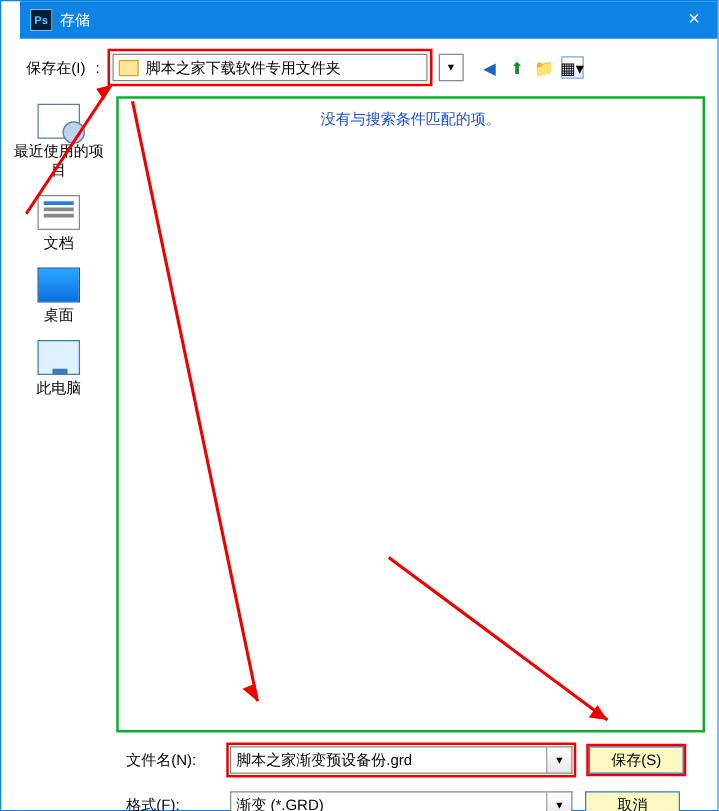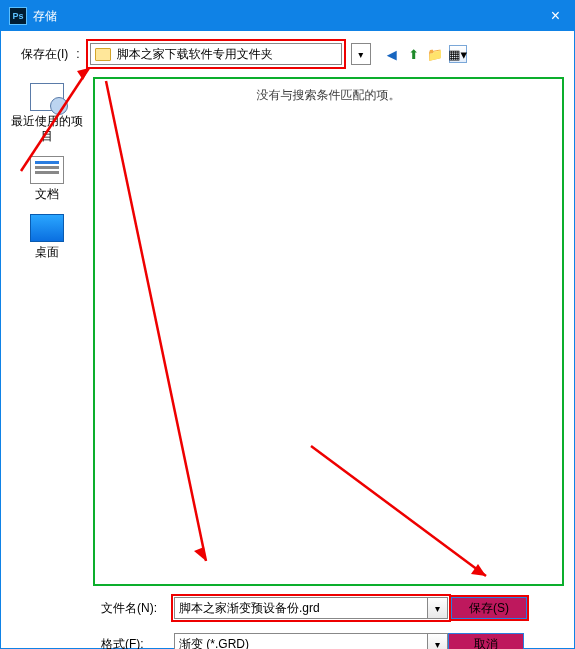--- a/index.html
+++ b/index.html
@@ -1,18 +1,18 @@
 <!DOCTYPE html>
 <html><head>
 <meta charset="utf-8">
 <style>
   * { box-sizing: border-box; margin: 0; padding: 0; }
   body { font-family: "Microsoft YaHei", SimSun, sans-serif; font-size: 12px; background: #fff; }
   .window { width: 575px; height: 649px; background: #fff; position: relative; border: 1px solid #0f82e6; }
-  .titlebar { height: 30px; background: #0f82e6; color: #fff; display: flex; align-items: center; padding: 0 8px; }
+  .titlebar { height: 30px; background: #0f82e6; color: #fff; display: flex; align-items: center; padding: 0 8px; margin-left: 15px; }
   .titlebar .ps-icon { width: 18px; height: 18px; background: #001d33; border: 1px solid #5bc0ff; display: flex; align-items: center; justify-content: center; font-size: 9px; font-weight: bold; color: #5bc0ff; margin-right: 6px; }
   .titlebar .title { flex: 1; font-size: 12px; }
   .titlebar .close { font-size: 16px; cursor: pointer; padding: 0 6px; }
   .toprow { display: flex; align-items: center; padding: 8px 14px 8px 20px; gap: 6px; }
   .toprow .label { margin-right: 2px; }
   .location-box { border: 2px solid #e00; padding: 2px; display: flex; align-items: flex-end; }
   .location-inner { display: flex; align-items: center; background: #fff; border: 1px solid #888; height: 22px; width: 252px; padding: 0 4px; gap: 6px; }
   .folder-icon { width: 16px; height: 13px; background: #ffe79a; border: 1px solid #d4a52a; border-radius: 1px; }
   .loc-dd { width: 20px; height: 22px; border: 1px solid #888; background: #fff; display: flex; align-items: center; justify-content: center; margin-left: -1px; font-size: 10px; cursor: pointer; }
   .navicons { display: flex; gap: 4px; margin-left: 6px; }
@@ -23,29 +23,29 @@
   .sb-item { width: 80px; text-align: center; padding: 4px 0; cursor: pointer; line-height:1.25; }
   .sb-item .ic { width: 34px; height: 28px; margin: 0 auto 3px; position: relative; }
   .ic-recent::before { content:""; position:absolute; inset:0; background:#fff; border:1px solid #5a7ba8; }
   .ic-recent::after { content:""; position:absolute; right:-4px; bottom:-4px; width:16px; height:16px; background:#bcd4f0; border:1px solid #5a7ba8; border-radius:50%; }
   .ic-desktop { background: linear-gradient(#2aa6ff,#0a6fe0); border:1px solid #0a5bb0; }
   .ic-docs { background:#fff; border:1px solid #888; }
   .ic-docs::after { content:""; position:absolute; left:4px; top:4px; right:4px; height:3px; background:#2a7de0; box-shadow:0 5px 0 #888, 0 10px 0 #888; }
   .ic-pc { width:30px; height:20px; background:#dff0ff; border:1px solid #3d7db5; margin:0 auto 10px; }
   .ic-pc::after { content:""; position:absolute; left:11px; top:22px; width:12px; height:5px; background:#3d7db5; }
   .filearea { flex:1; border: 2px solid #0cae2c; margin: 0 10px 6px 0; background: #fff; position: relative; }
-  .nomatch { text-align: center; padding: 8px 0; color: #404040; }
+  .nomatch { text-align: center; padding: 8px 0; color: #1d4ed8; }
   .bottom { padding: 2px 10px 0 100px; }
-  .row { display: flex; align-items: center; margin-bottom: 8px; }
+  .row { display: flex; align-items: center; margin-bottom: 8px; gap: 10px; }
   .row .rlabel { width: 70px; }
   .field-wrap { display: flex; }
   .filename-box { border: 2px solid #e00; padding: 1px; display: flex; }
   .txt { width: 254px; height: 22px; border: 1px solid #888; font-family: inherit; font-size: 12px; padding: 0 4px; }
   .dd-btn { width: 20px; height: 22px; border: 1px solid #888; border-left:none; background: linear-gradient(#fff,#e8e8e8); display:flex; align-items:center; justify-content:center; font-size:10px; cursor:pointer; }
-  .btn { width: 76px; height: 22px; border: 1px solid #2a7de0; background: #be185d; font-family: inherit; font-size: 12px; cursor: pointer; }
+  .btn { width: 76px; height: 22px; border: 1px solid #2a7de0; background: #fef9c3; font-family: inherit; font-size: 12px; cursor: pointer; }
   .btn.save-hi { outline: 2px solid #e00; outline-offset: 0; }
   
   .arrow { position:absolute; pointer-events:none; }
   .arrow line { stroke:#e00; stroke-width:2.5; }
   .arrow polygon { fill:#e00; }
 </style>
 </head>
 <body>
 
 <div class="window">
@@ -80,20 +80,24 @@
         <div>最近使用的项目</div>
       </div>
       <div class="sb-item">
         <div class="ic ic-docs"></div>
         <div>文档</div>
       </div>
       <div class="sb-item">
         <div class="ic ic-desktop"></div>
         <div>桌面</div>
       </div>
+      <div class="sb-item">
+        <div class="ic ic-pc"></div>
+        <div>此电脑</div>
+      </div>
     </div>
     <div class="filearea">
       <div class="nomatch">没有与搜索条件匹配的项。</div>
     </div>
   </div>
 
   <div class="bottom">
     <div class="row">
       <span class="rlabel">文件名(N):</span>
       <div class="filename-box">

